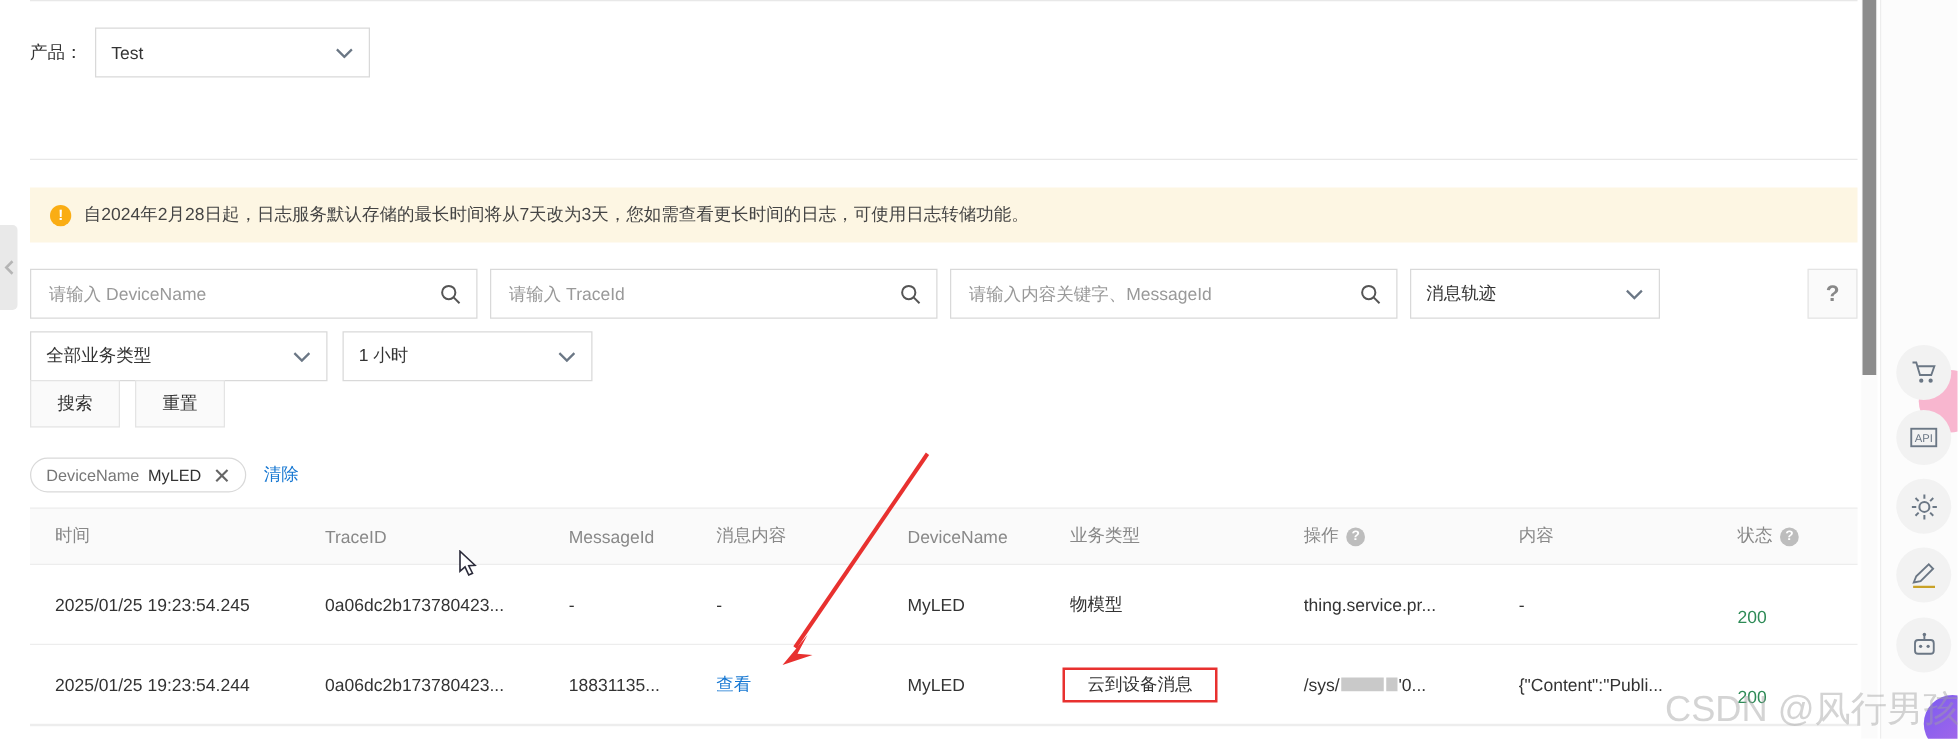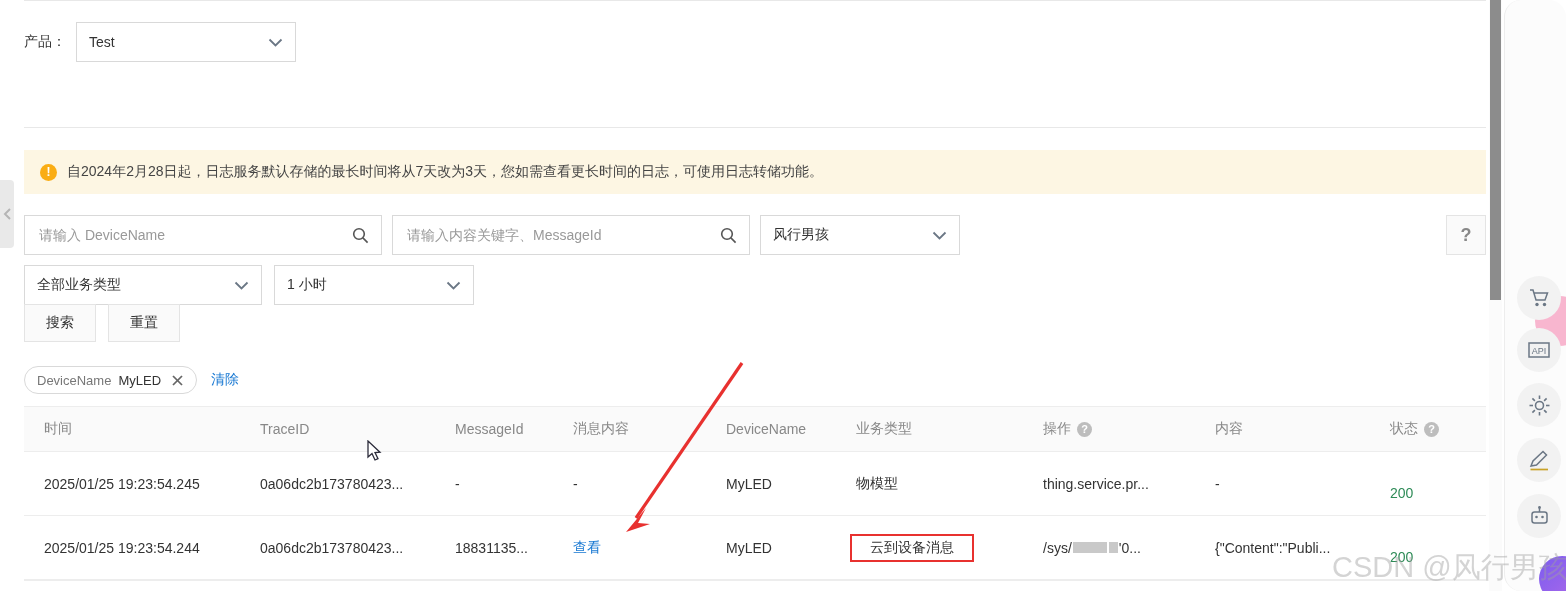--- a/index.html
+++ b/index.html
@@ -256,21 +256,20 @@
 
   
   .cursor { position: absolute; left: 367px; top: 440px; pointer-events: none; }
 
   
   .right-rail {
     position: absolute; left: 1504px; top: 0;
     width: 62px; height: 591px;
     background: #fcfcfc;
     border-left: 1px solid #ededed;
-    border-radius: 17px;
   }
   .rail-icon {
     position: absolute; left: 12px;
     width: 44px; height: 44px;
     border-radius: 50%;
     background: #f2f2f2;
     display: flex; align-items: center; justify-content: center;
     cursor: pointer;
   }
   .rail-blob {
@@ -347,31 +346,40 @@
   <div class="filter-row1">
     <div class="search-box" id="search-device">
       <input type="text" placeholder="请输入 DeviceName" style="">
       <span class="search-ico">
         <svg width="17" height="17" viewBox="0 0 17 17">
             <circle cx="7" cy="7" r="5.3" fill="none" stroke="#555" stroke-width="1.6"></circle>
             <line x1="10.9" y1="10.9" x2="15.6" y2="15.6" stroke="#555" stroke-width="1.6"></line>
           </svg>
       </span>
     </div>
+    <div class="search-box" id="search-trace">
+      <input type="text" placeholder="请输入 TraceId" style="">
+      <span class="search-ico">
+        <svg width="17" height="17" viewBox="0 0 17 17">
+            <circle cx="7" cy="7" r="5.3" fill="none" stroke="#555" stroke-width="1.6"></circle>
+            <line x1="10.9" y1="10.9" x2="15.6" y2="15.6" stroke="#555" stroke-width="1.6"></line>
+          </svg>
+      </span>
+    </div>
     <div class="search-box" id="search-content">
       <input type="text" placeholder="请输入内容关键字、MessageId" style="">
       <span class="search-ico">
         <svg width="17" height="17" viewBox="0 0 17 17">
             <circle cx="7" cy="7" r="5.3" fill="none" stroke="#555" stroke-width="1.6"></circle>
             <line x1="10.9" y1="10.9" x2="15.6" y2="15.6" stroke="#555" stroke-width="1.6"></line>
           </svg>
       </span>
     </div>
     <div class="select-box" id="status-select">
-      <span class="val">风行男孩</span>
+      <span class="val">消息轨迹</span>
       <span class="caret">
         <svg width="15" height="9" viewBox="0 0 15 9">
             <polyline points="1.5,1.5 7.5,7.5 13.5,1.5" fill="none" stroke="#6b7785" stroke-width="1.8"></polyline>
           </svg>
       </span>
     </div>
   </div>
 
   <div class="help-btn">
     <span>?</span>

